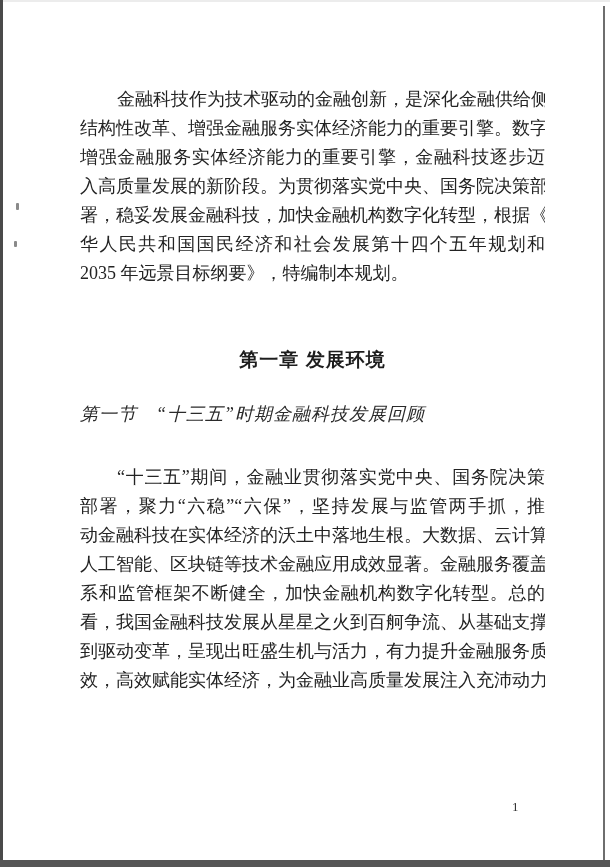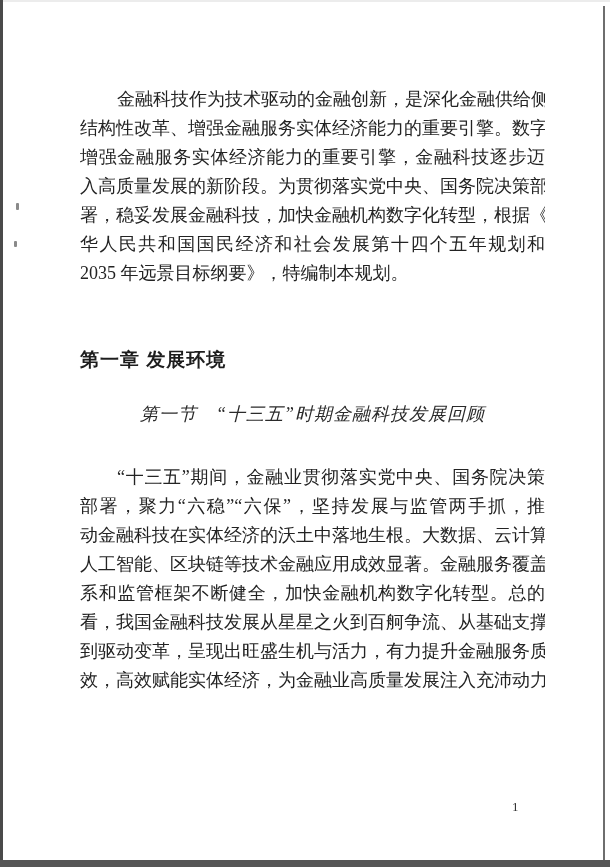--- a/index.html
+++ b/index.html
@@ -42,29 +42,30 @@
     text-align-last: justify;
     text-justify: inter-ideograph;
     white-space: nowrap;
     overflow: hidden;
   }
   .tline.indent { padding-left: 37px; }
   .tline.last-left { text-align-last: left; }
 
   .chapter-heading {
     top: 347px;
+    text-align: center;
     font-family: "Liberation Sans", sans-serif;
     font-weight: bold;
     font-size: 19px;
     letter-spacing: 1px;
     color: #1d1d1d;
   }
   .section-heading {
     top: 402px;
-    text-align: center;
+    text-align: left;
     font-style: italic;
     font-size: 18px;
     letter-spacing: 1px;
     color: #2a2a2a;
   }
   .page-number {
     position: absolute;
     left: 512px;
     top: 799px;
     font-size: 13px;

